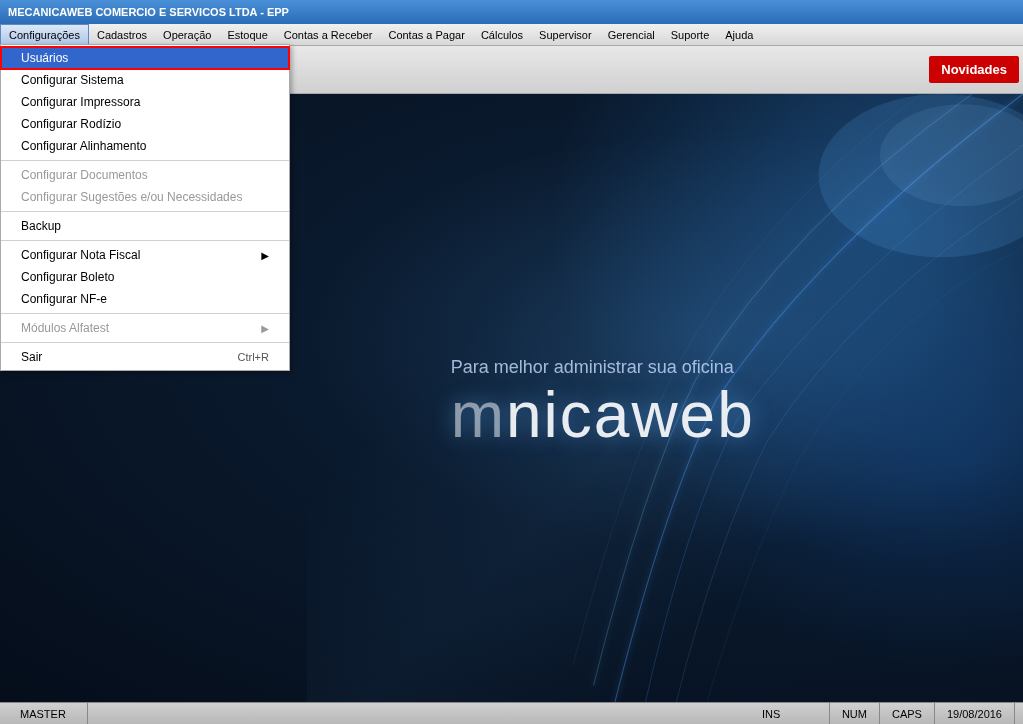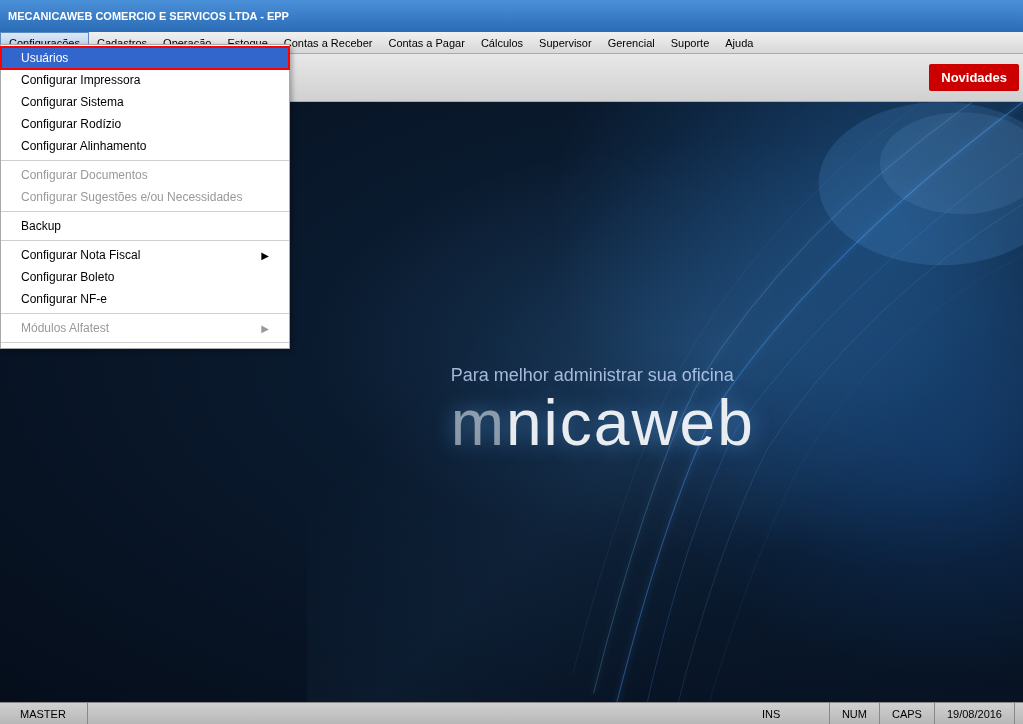--- a/index.html
+++ b/index.html
@@ -10,21 +10,21 @@
       font-size: 12px;
       overflow: hidden;
       background: #1a1a2e;
       position: relative;
     }
 
     
     #title-bar {
       background: linear-gradient(to bottom, #4a90d9, #2a6cb5);
       color: white;
-      height: 32px;
+      height: 24px;
       display: flex;
       align-items: center;
       padding: 0 8px;
       font-size: 11px;
       font-weight: bold;
     }
 
     
     #menu-bar {
       background: linear-gradient(to bottom, #f0f0f0, #d8d8d8);
@@ -347,24 +347,24 @@
   </button>
   <div style="flex:1"></div>
   <button class="novidades-btn">Novidades</button>
 </div>
 
 <div id="dropdown-menu">
   <div class="dropdown-item highlighted">
     <span>Usuários</span>
   </div>
   <div class="dropdown-item">
+    <span>Configurar Sistema</span>
+  </div>
+  <div class="dropdown-item">
     <span>Configurar Impressora</span>
-  </div>
-  <div class="dropdown-item">
-    <span>Configurar Sistema</span>
   </div>
   <div class="dropdown-item">
     <span>Configurar Rodízio</span>
   </div>
   <div class="dropdown-item">
     <span>Configurar Alinhamento</span>
   </div>
   <div class="dropdown-separator"></div>
   <div class="dropdown-item disabled">
     <span>Configurar Documentos</span>
@@ -386,20 +386,24 @@
   </div>
   <div class="dropdown-item">
     <span>Configurar NF-e</span>
   </div>
   <div class="dropdown-separator"></div>
   <div class="dropdown-item disabled">
     <span>Módulos Alfatest</span>
     <span class="dropdown-arrow">▶</span>
   </div>
   <div class="dropdown-separator"></div>
+  <div class="dropdown-item">
+    <span>Sair</span>
+    <span class="shortcut-text">Ctrl+R</span>
+  </div>
 </div>
 
 <div id="main-content">
   <div id="background-image">
 
     <svg id="svg-overlay" xmlns="http://www.w3.org/2000/svg" viewBox="0 0 700 600" preserveAspectRatio="none">
       <defs>
         <filter id="glow">
           <feGaussianBlur stdDeviation="3" result="coloredBlur"></feGaussianBlur>
           <feMerge>

